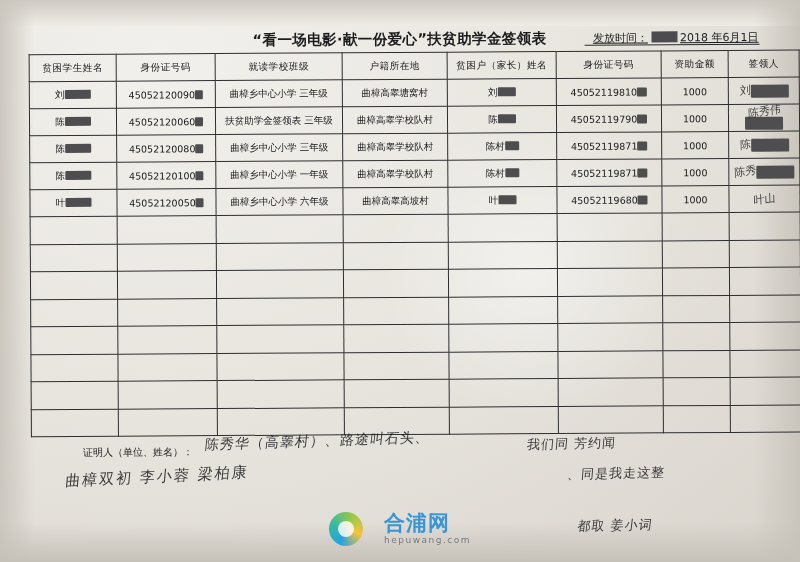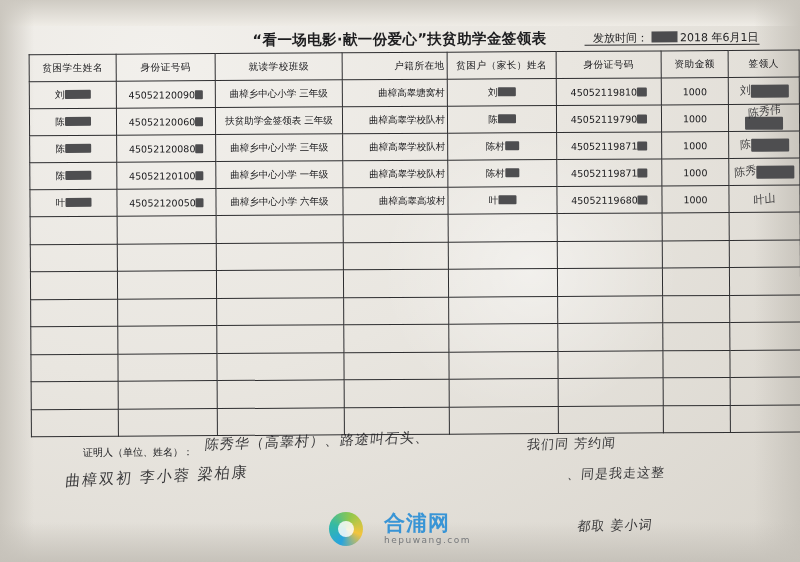--- a/index.html
+++ b/index.html
@@ -29,25 +29,25 @@
 
   
   .doc-title{
     position:absolute;left:180px;top:22px;width:390px;text-align:center;
     font-size:14.5px;font-weight:bold;color:#1d1d1f;letter-spacing:.4px;
     font-family:"DejaVu Sans","Liberation Sans",sans-serif;
   }
   .issue-wrap{
     position:absolute;right:8px;top:24px;font-size:11px;color:#1d1d1f;white-space:nowrap;
   }
-  .issue-label{display:inline-block;}
+  .issue-label{display:inline-block;text-decoration:underline;}
   .issue-box{
     display:inline-block;width:26px;height:11px;background:#4c4c4e;vertical-align:-1px;margin:0 3px;
   }
-  .issue-date{display:inline-block;}
+  .issue-date{display:inline-block;text-decoration:underline;}
   .hdr-underline{
     position:absolute;left:560px;top:38px;width:175px;height:1px;background:#2b2b2d;
   }
 
   
   table{
     position:absolute;left:4px;top:44px;
     border-collapse:collapse;
     width:730px;
     table-layout:fixed;
@@ -60,21 +60,21 @@
     vertical-align:middle;
     padding:0 2px;
     font-family:"DejaVu Sans","Liberation Sans",sans-serif;
   }
   thead th{height:26px;font-weight:normal;font-size:9.6px;letter-spacing:.5px;}
   tbody td{height:26px;}
   .r-empty td{height:26.5px;}
   .c1{width:82px;border-radius:9px;}
   .c2{width:94px;}
   .c3{width:122px;}
-  .c4{width:100px;text-align:right;}
+  .c4{width:100px;}
   .c5{width:104px;}
   .c6{width:100px;}
   .c7{width:62px;}
   .c8{width:66px;border-radius:13px;}
 
   .redact{
     display:inline-block;background:#4e4e50;height:9px;vertical-align:-1px;
     border-radius:1px;
   }
   .nm{white-space:nowrap;}

